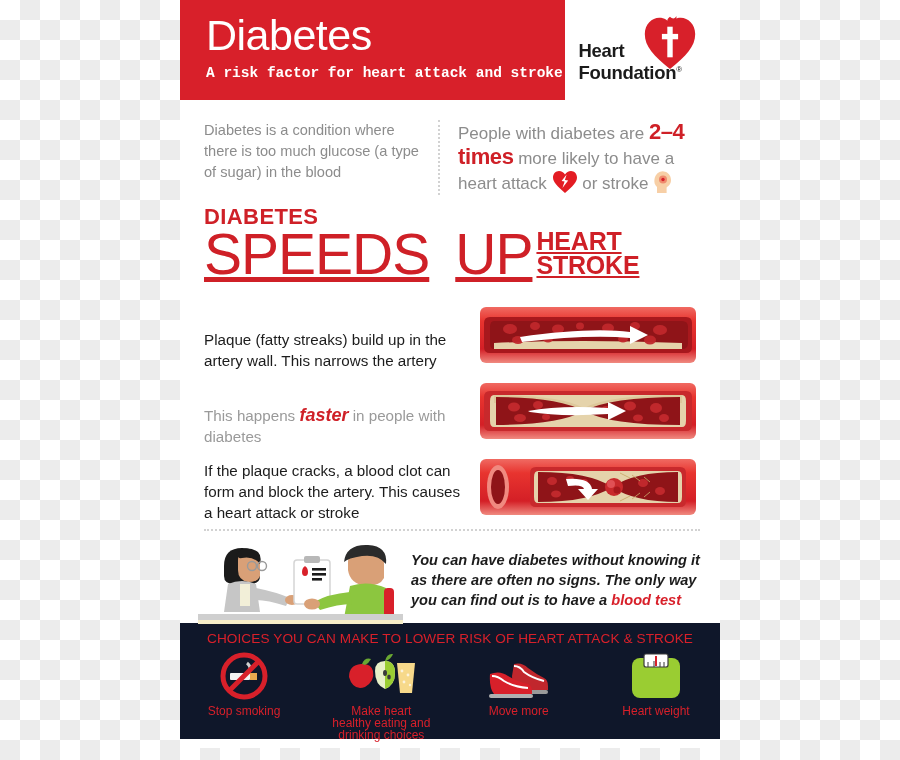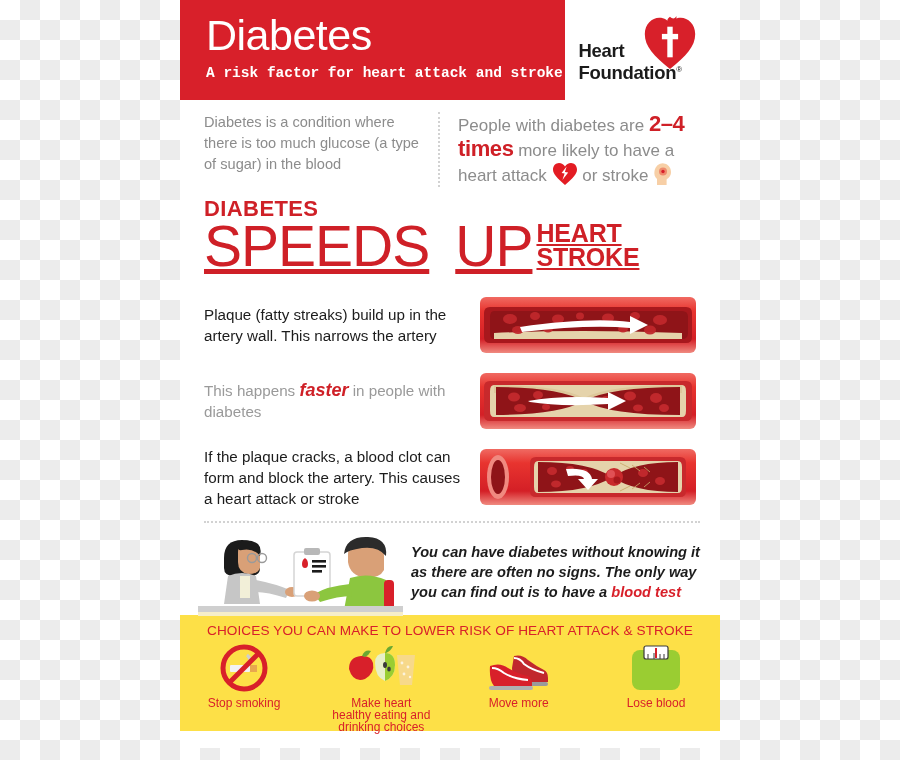--- a/index.html
+++ b/index.html
@@ -43,21 +43,21 @@
   .logo-wrap { position:relative; width:140px; height:80px; }
   .logo-heart { position:absolute; right:16px; top:4px; width:54px; height:56px; }
   .logo-text {
     position:absolute; left:6px; bottom:8px;
     font-size:18.5px; font-weight:bold; color:#1b1b1b;
     line-height:19px; letter-spacing:-.3px;
   }
   .logo-reg { font-size:8px; vertical-align:super; font-weight:normal; }
 
   
-  .intro { display:flex; padding:12px 20px 4px 24px; }
+  .intro { display:flex; padding:20px 20px 4px 24px; }
   .intro-left {
     width:236px; padding-right:14px;
     border-right:2px dotted #d2d2d2;
     color:#8c8c8c; font-size:14.6px; line-height:21px;
   }
   .intro-right {
     padding-left:18px; color:#8c8c8c;
     font-size:17px; line-height:23px; position:relative; flex:1;
   }
   .big-red { color:#cf2027; font-weight:bold; font-size:22px; letter-spacing:-.4px; }
@@ -71,41 +71,41 @@
   .hl-row { display:flex; align-items:flex-end; margin-top:-4px;text-decoration:underline; }
   .hl-speeds { font-size:57px; font-weight:400; letter-spacing:-1px; line-height:58px; }
   .hl-up { font-size:57px; font-weight:400; letter-spacing:-1px; line-height:58px; margin-left:26px; }
   .hl-heartdis {
     font-size:25px; font-weight:bold; line-height:24px;
     margin-left:4px; margin-bottom:6px; letter-spacing:-.2px;
   }
 
   
   .rows { margin-top:8px; }
-  .row { display:flex; align-items:center; height:76px; }
+  .row { display:flex; align-items:flex-end; height:76px; }
   .row-text {
     width:300px; padding-left:24px; padding-right:8px;
     font-size:15.2px; line-height:21px; color:#1c1c1c;
   }
   .row-text.grey { color:#9a9a9a; }
   .row-text .f-red { color:#cf2027; font-weight:bold; font-size:18px;font-style:italic; }
   .row-art { width:216px; height:72px; }
 
   
   .doc-divider { border-top:2px dotted #d2d2d2; margin:6px 20px 0 24px; }
   .doc { display:flex; align-items:center; padding:6px 14px 0 18px; height:92px; }
   .doc-img { width:205px; height:88px; flex:none; }
   .doc-text {
     font-size:14.6px; font-style:italic; font-weight:bold;
     line-height:20px; color:#1c1c1c; padding-left:8px;
   }
   .doc-text .red { color:#d8202a; }
 
   
-  .choices { background:#fde047; padding:8px 0 12px; height:116px; }
+  .choices { background:#0f172a; padding:8px 0 12px; height:116px; }
   .choices-title {
     text-align:center; color:#d8202a; font-size:13.6px;
     letter-spacing:.1px; margin-bottom:4px;
   }
   .choice-list { display:flex; justify-content:space-between; padding:0 14px; }
   .choice {
     width:100px; text-align:center;
     display:flex; flex-direction:column; align-items:center;
   }
   .choice-ico { height:52px; display:flex; align-items:center; justify-content:center; }
@@ -356,19 +356,19 @@
           <svg width="52" height="48" viewBox="0 0 52 48">
             <rect x="2" y="6" width="48" height="40" rx="8" fill="#9acd32"></rect>
             <rect x="14" y="2" width="24" height="13" rx="2" fill="#fff" stroke="#3a3a3a" stroke-width="1.2"></rect>
             <line x1="18" y1="15" x2="18" y2="10" stroke="#3a3a3a" stroke-width="1"></line>
             <line x1="24" y1="15" x2="24" y2="9" stroke="#3a3a3a" stroke-width="1"></line>
             <line x1="30" y1="15" x2="30" y2="10" stroke="#3a3a3a" stroke-width="1"></line>
             <line x1="34" y1="15" x2="34" y2="10" stroke="#3a3a3a" stroke-width="1"></line>
             <line x1="26" y1="14" x2="26" y2="4" stroke="#d8202a" stroke-width="2"></line>
           </svg>
         </div>
-        <div class="choice-label">Lose blood</div>
+        <div class="choice-label">Heart weight</div>
       </div>
 
 
     </div>
   </div>
 </div>
 
 </body></html>

